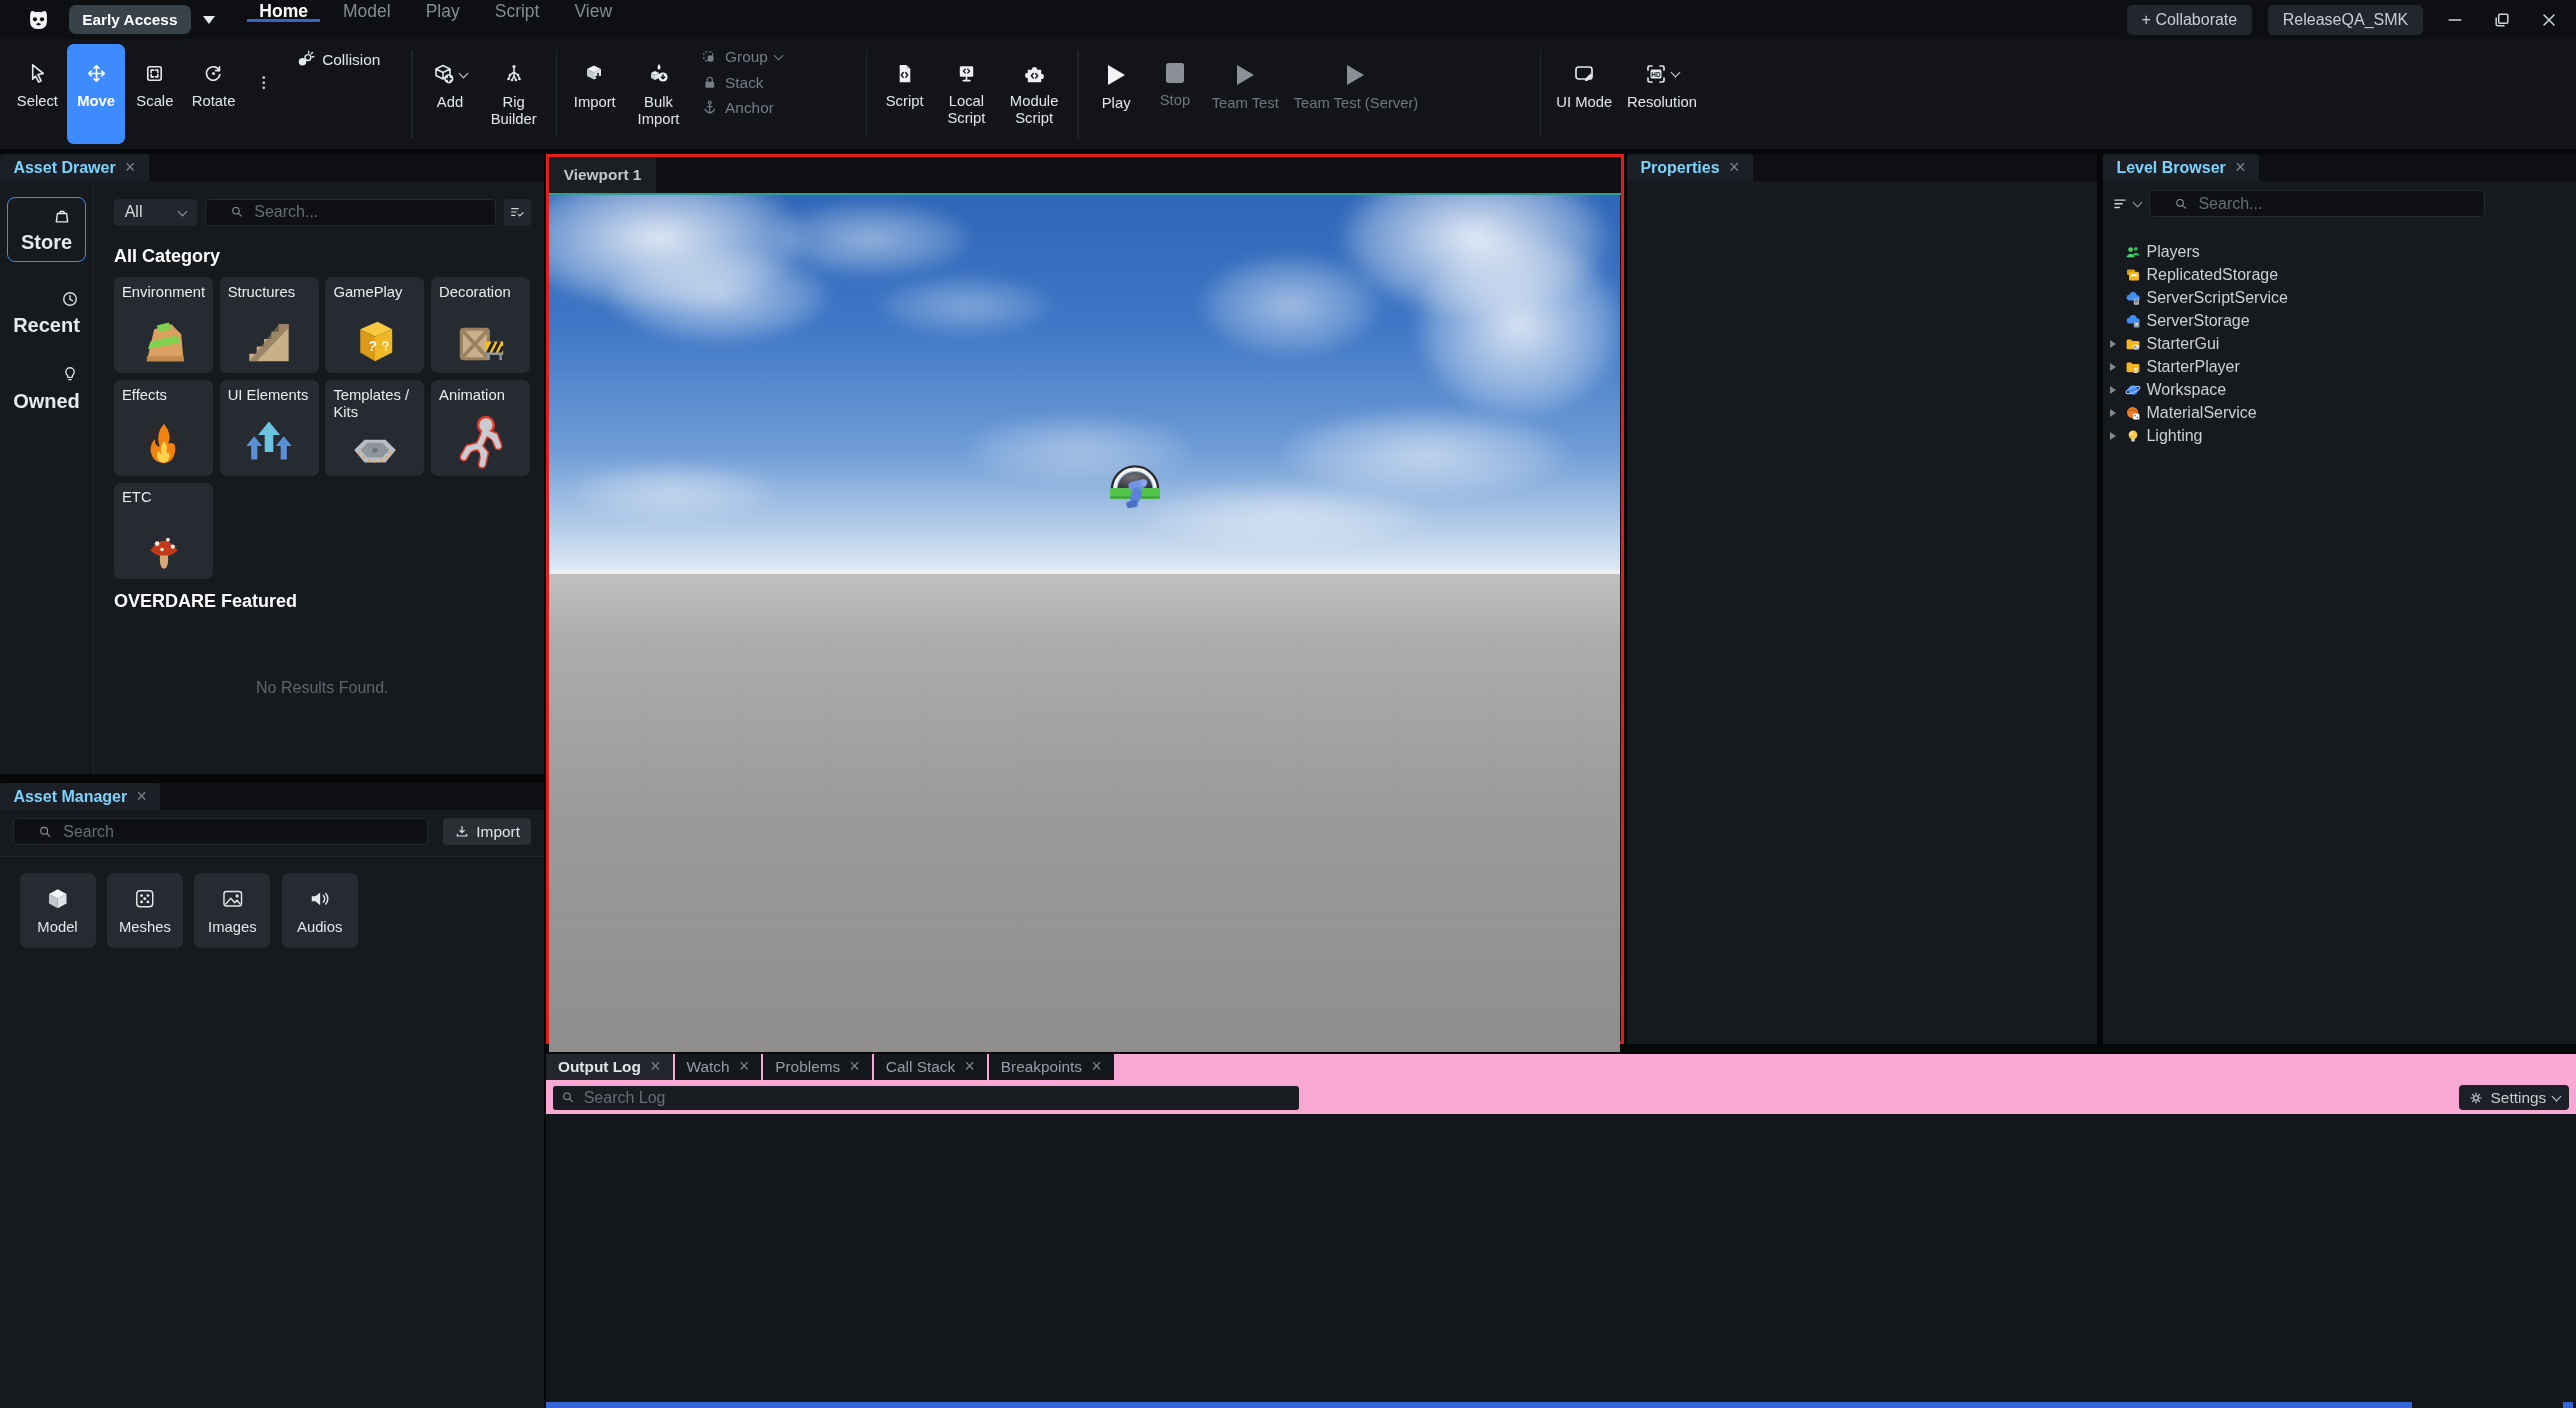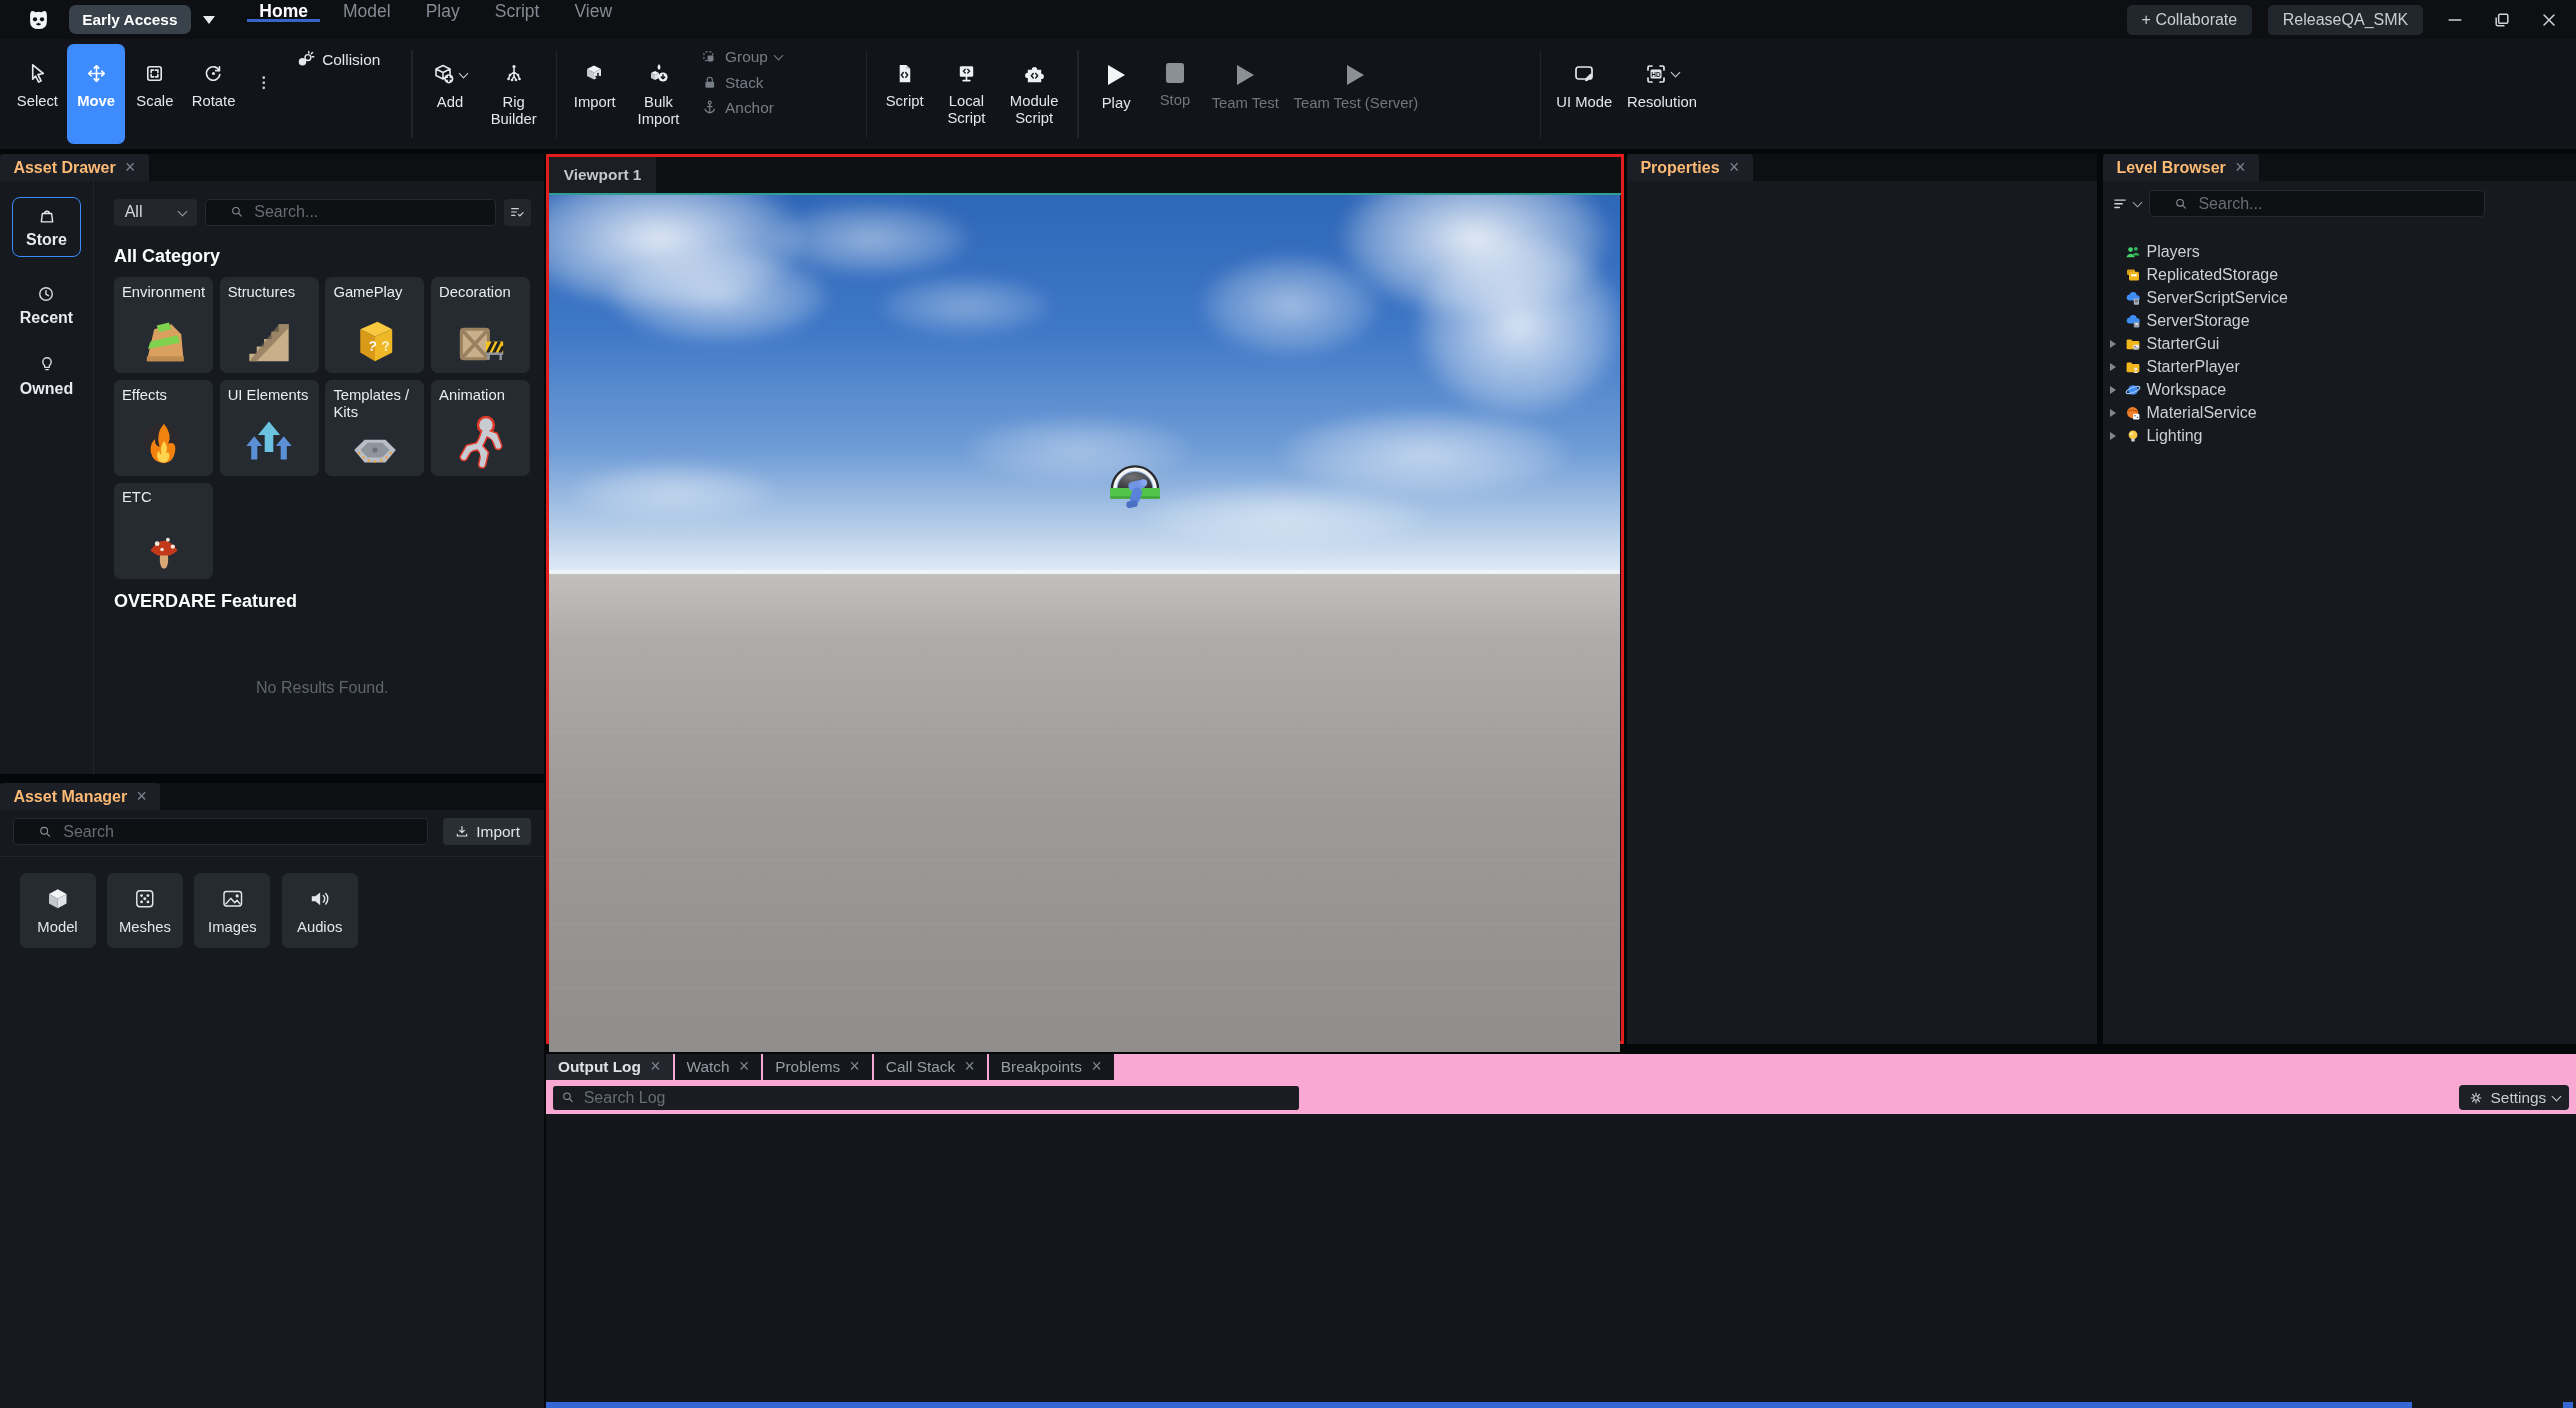--- a/index.html
+++ b/index.html
@@ -35,31 +35,31 @@
   .mini{display:flex;align-items:center;gap:6.7px;color:#767d86;font-size:15.4px}
   .chev{display:inline-block;width:6px;height:6px;border-right:1.3px solid currentColor;border-bottom:1.3px solid currentColor;transform:rotate(45deg) translate(-0.7px,-0.7px)}
   .play-tri{width:0;height:0;border-left:17.5px solid #f2f4f6;border-top:10px solid transparent;border-bottom:10px solid transparent;margin:2.7px 0}
   .play-tri.gray{border-left-color:#8a9096}
   .stop-sq{width:17.5px;height:20px;background:#8a9096;border-radius:2.7px;margin:1.3px 0}
   .addchev{color:#cfd3d8;margin-left:4px;margin-top:9.4px}
 
   
   .panel{position:absolute;background:#16191e}
   .tabstrip{height:27px;background:#0d0f12;display:flex;align-items:stretch}
-  .tab{display:flex;align-items:center;gap:9.4px;background:#1c2026;padding:0 13.4px;font-size:16px;color:#fdba74;font-weight:bold;border-radius:4px 4px 0 0}
+  .tab{display:flex;align-items:center;gap:9.4px;background:#1c2026;padding:0 13.4px;font-size:16px;color:#7dd3fc;font-weight:bold;border-radius:4px 4px 0 0}
   .x{color:#7f868e;font-size:17.5px;font-weight:normal;line-height:1}
   .x::before{content:"\00D7"}
   input{background:transparent;border:none;outline:none;color:#cfd4d9;font-size:16px;width:100%;font-family:"Liberation Sans",sans-serif}
   input::placeholder{color:#666d75}
   .searchbox{height:27px;background:#0e1013;border:0.7px solid #262a30;border-radius:4px;display:flex;align-items:center;gap:8px;padding:0 24px;box-sizing:border-box}
 
   
   .ad-body{display:flex;height:593px}
   .rail{width:94px;border-right:1.3px solid #22262c;display:flex;flex-direction:column;align-items:center;padding-top:16px;gap:27px;box-sizing:border-box}
-  .rail-item{display:flex;flex-direction:column;align-items:center;gap:5.4px;color:#e6e9ed;font-size:16px;font-weight:bold}
+  .rail-item{display:flex;flex-direction:column;align-items:flex-end;gap:5.4px;color:#e6e9ed;font-size:20px;font-weight:bold}
   .rail-item.selected{border:1.3px solid #3d8bfd;border-radius:8px;padding:8px 13.4px 6.7px}
   .ad-content{flex:1;padding:17.5px 13.4px 0 20px;box-sizing:border-box}
   .search-row{display:flex;gap:8px;align-items:center}
   .dd{width:83px;height:27px;background:#23272d;border-radius:4px;display:flex;align-items:center;justify-content:space-between;padding:0 10.7px;color:#d7dbdf;font-size:16px;box-sizing:border-box}
   .iconbtn{width:27px;height:27px;background:#23272d;border-radius:4px;display:flex;align-items:center;justify-content:center;flex:none}
   .section-h{font-size:18px;color:#fff;margin:20px 0 10.7px;font-weight:bold}
   .cards{display:grid;grid-template-columns:repeat(4,99px);gap:6.7px}
   .card{height:96px;background:#262b32;border-radius:6.7px;position:relative;padding:6.7px 8px;box-sizing:border-box}
   .card-label{font-size:14.8px;color:#e9edf0;line-height:17px;position:relative;z-index:2}
   .thumb{position:absolute;left:50%;bottom:2.7px;transform:translateX(-50%);width:59px;height:59px;z-index:1}

